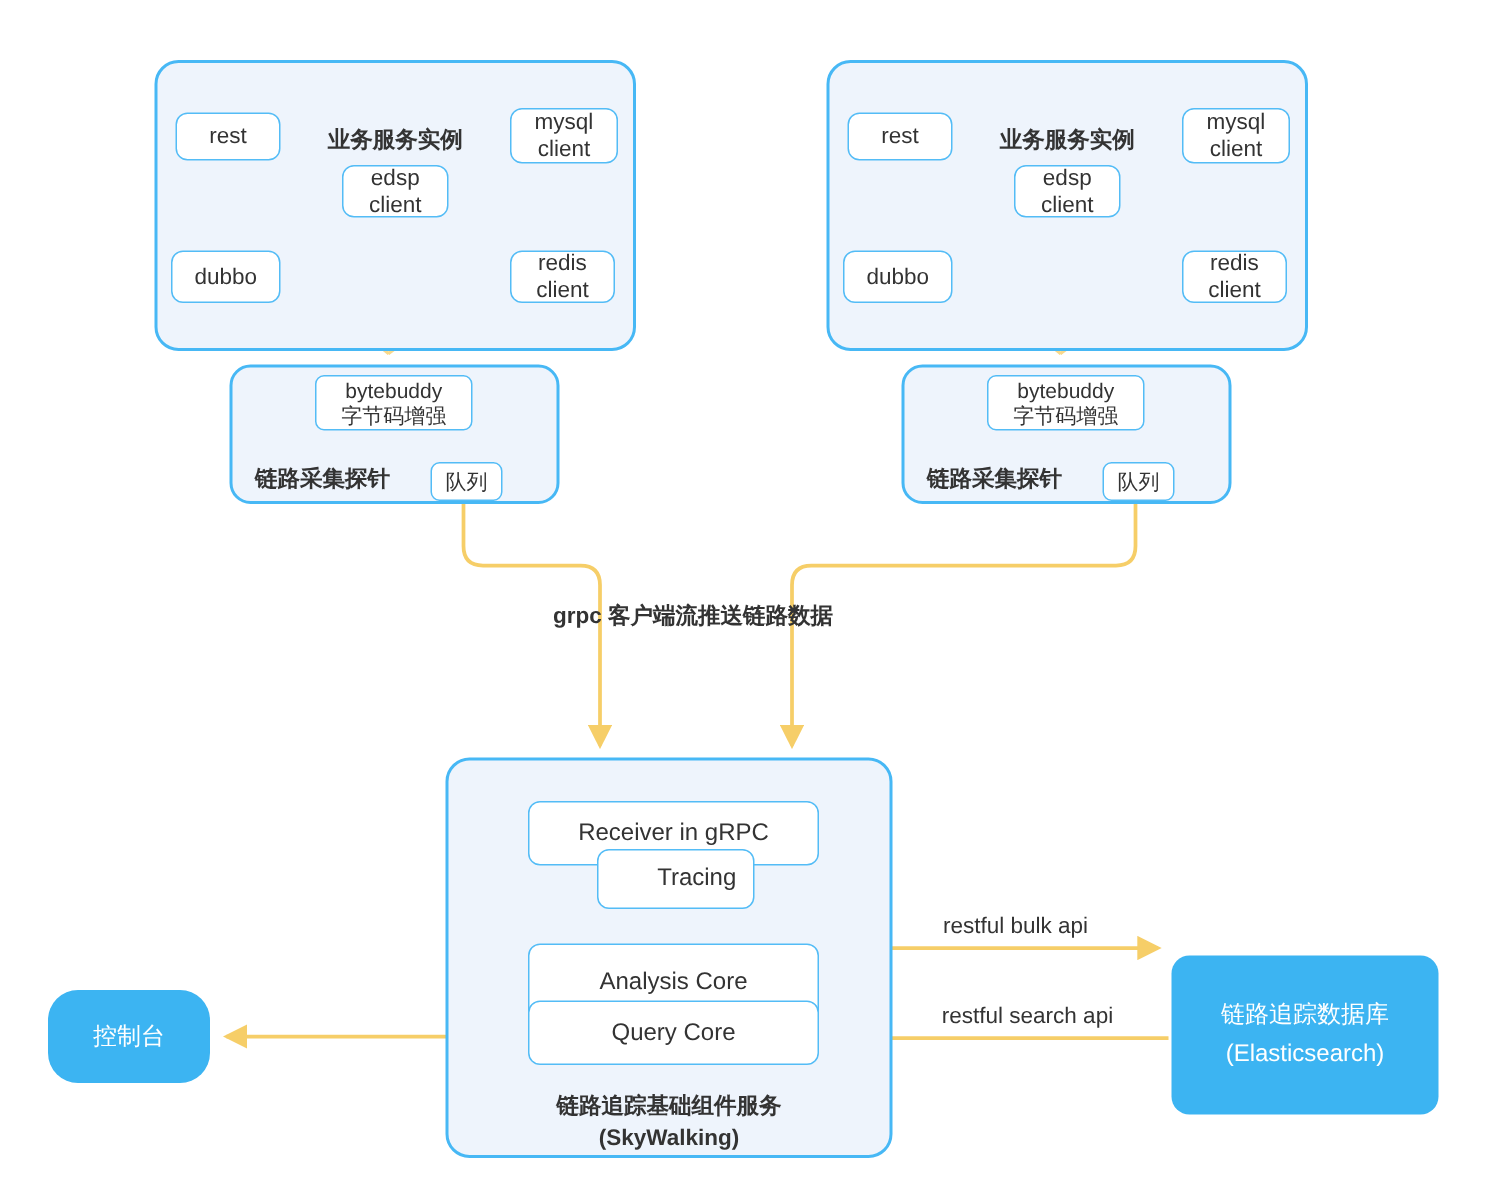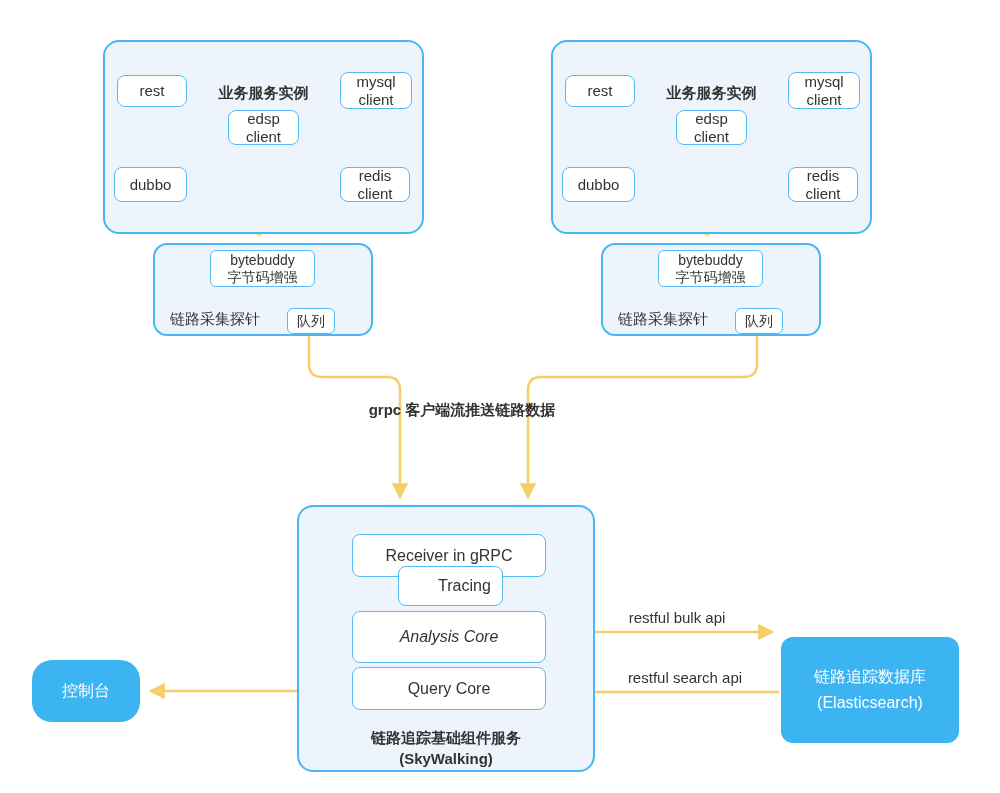--- a/index.html
+++ b/index.html
@@ -9,21 +9,21 @@
   .container-box { background:#eef4fc; border:2px solid #47b8f5; border-radius:16px; }
   .probe-box { border-radius:14px;padding-left:48px; }
   .node {
     background:#fff; border:1.6px solid #53bcf6; border-radius:8px;
     display:flex; align-items:center; justify-content:center;
     text-align:center; white-space:pre-line; color:#333;
     font-size:15px; line-height:1.2;
   }
   .node.small { font-size:14px; border-radius:6px; }
   .group-title { width:100%; text-align:center; font-weight:bold; font-size:15px; color:#333;margin-top:32px; }
-  .probe-label { font-weight:normal; font-size:15px; color:#333; }
+  .probe-label { font-weight:bold; font-size:15px; color:#333; }
   .sw-node { font-size:16px; }
   .sky-caption { width:100%; text-align:center; font-weight:bold; font-size:15px; line-height:1.4; white-space:pre-line; color:#333; }
   .blue-box {
     background:#3cb4f2; color:#fff; border-radius:10px;
     display:flex; align-items:center; justify-content:center;
     text-align:center; white-space:pre-line;
   }
   .es-box { border-radius:12px; font-size:16px; line-height:1.65; }
   .console-box { border-radius:20px; font-size:16px; }
   .edge-label { font-size:15px; color:#333; text-align:center; }
@@ -106,21 +106,21 @@
       <div class="abs probe-label" style="left:15px; top:65px;">链路采集探针</div>
       <div class="abs node small" style="left:132px; top:63px; width:48px; height:26px;">队列</div>
     </div>
   </div>
 
   <div class="abs grpc-label" style="left:337px; top:401px; width:250px;">grpc 客户端流推送链路数据</div>
 
   <div class="abs container-box" style="left:297px; top:505px; width:298px; height:267px;">
     <div class="abs node sw-node" style="left:53px; top:10px; width:194px; height:43px;margin-top:17px;">Receiver in gRPC</div>
     <div class="abs node sw-node" style="left:99px; top:59px; width:105px; height:40px;padding-left:28px;">Tracing</div>
-    <div class="abs node sw-node" style="left:53px; top:104px; width:194px; height:52px;font-style:italic;">Analysis Core</div>
+    <div class="abs node sw-node" style="left:53px; top:122px; width:194px; height:52px;">Analysis Core</div>
     <div class="abs node sw-node" style="left:53px; top:160px; width:194px; height:43px;">Query Core</div>
     <div class="abs sky-caption" style="top:220px;">链路追踪基础组件服务
 (SkyWalking)</div>
   </div>
 
   <div class="abs edge-label" style="left:597px; top:609px; width:160px;">restful bulk api</div>
   <div class="abs edge-label" style="left:600px; top:669px; width:170px;">restful search api</div>
 
   <div class="abs blue-box es-box" style="left:781px; top:637px; width:178px; height:106px;">链路追踪数据库
 (Elasticsearch)</div>

